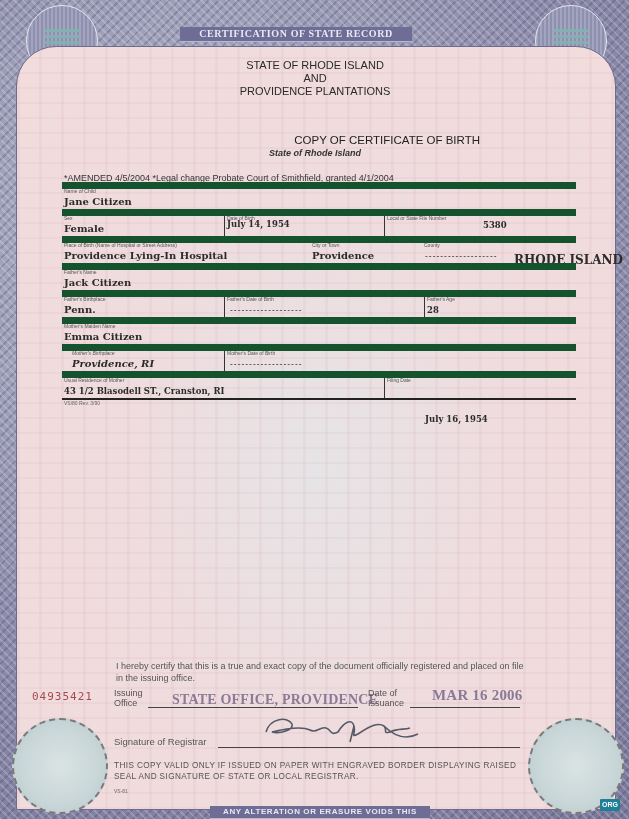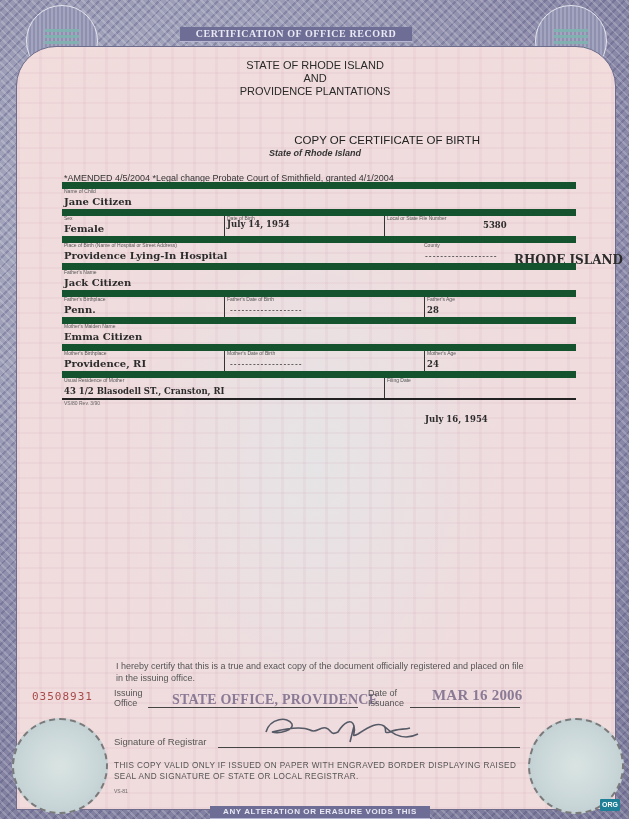--- a/index.html
+++ b/index.html
@@ -68,21 +68,21 @@
 
 <div class="frame"></div>
 
 <div class="seal-top" style="left:26px;">
     <div class="glyph"></div>
   </div>
 <div class="seal-top" style="left:535px;">
     <div class="glyph"></div>
   </div>
 
-<div class="banner">CERTIFICATION OF OFFICE RECORD</div>
+<div class="banner">CERTIFICATION OF STATE RECORD</div>
 
 <div class="paper"></div>
 
 <div class="seal-bottom" style="left:12px; top:718px;"></div>
 <div class="seal-bottom" style="left:528px; top:718px;"></div>
 
 <div class="state-title">
   <div>STATE OF RHODE ISLAND</div>
   <div>AND</div>
   <div>PROVIDENCE PLANTATIONS</div>
@@ -115,20 +115,24 @@
       <span class="lbl">Local or State File Number</span>
       <span class="val sm" style="left:98px;top:4px;">5380</span>
     </div>
   </div>
 
   <div class="row">
     <div class="cell" style="left:0;width:248px;">
       <span class="lbl">Place of Birth (Name of Hospital or Street Address)</span>
       <span class="val">Providence Lying-In Hospital</span>
     </div>
+    <div class="cell" style="left:248px;width:112px;">
+      <span class="lbl">City or Town</span>
+      <span class="val">Providence</span>
+    </div>
     <div class="cell" style="left:360px;width:154px;">
       <span class="lbl">County</span>
       <span class="val dash" style="top:9px;">-------------------</span>
       <span class="val" style="left:92px;top:10px;font-size:12px;">RHODE ISLAND</span>
     </div>
   </div>
 
   <div class="row">
     <div class="cell" style="left:0;width:514px;">
       <span class="lbl">Father's Name</span>
@@ -152,52 +156,48 @@
   </div>
 
   <div class="row">
     <div class="cell" style="left:0;width:514px;">
       <span class="lbl">Mother's Maiden Name</span>
       <span class="val">Emma Citizen</span>
     </div>
   </div>
 
   <div class="row">
-    <div class="cell" style="left:0;width:160px;">
+    <div class="cell" style="left:8px;width:160px;font-style:italic;">
       <span class="lbl">Mother's Birthplace</span>
       <span class="val">Providence, RI</span>
     </div>
     <div class="cell divider" style="left:162px;width:200px;">
       <span class="lbl">Mother's Date of Birth</span>
       <span class="val dash" style="top:9px;left:4px;">-------------------</span>
     </div>
-    <div class="cell divider" style="left:362px;width:152px;">
-      <span class="lbl">Mother's Age</span>
-      <span class="val sm">24</span>
-    </div>
   </div>
 
   <div class="row">
     <div class="cell" style="left:0;width:322px;">
       <span class="lbl">Usual Residence of Mother</span>
       <span class="val sm">43 1/2 Blasodell ST., Cranston, RI</span>
     </div>
     <div class="cell divider" style="left:322px;width:192px;">
       <span class="lbl">Filing Date</span>
       <span class="val sm" style="left:40px;margin-top:28px;">July 16, 1954</span>
     </div>
   </div>
   <div class="row-tail">
     <span class="tail-lbl">VS/80 Rev. 3/90</span>
   </div>
 </div>
 
 <div class="certify">I hereby certify that this is a true and exact copy of the document officially registered and placed on file in the issuing office.</div>
 
-<div class="serial">03508931</div>
+<div class="serial">04935421</div>
 
 <div class="small-lbl" style="left:114px;top:688px;">
   <div>Issuing</div>
   <div>Office</div>
 </div>
 <div class="stamp" style="left:172px;top:692px;font-size:14px;">STATE OFFICE, PROVIDENCE</div>
 <div class="line" style="left:148px;top:707px;width:210px;"></div>
 
 <div class="small-lbl" style="left:368px;top:688px;">
   <div>Date of</div>

